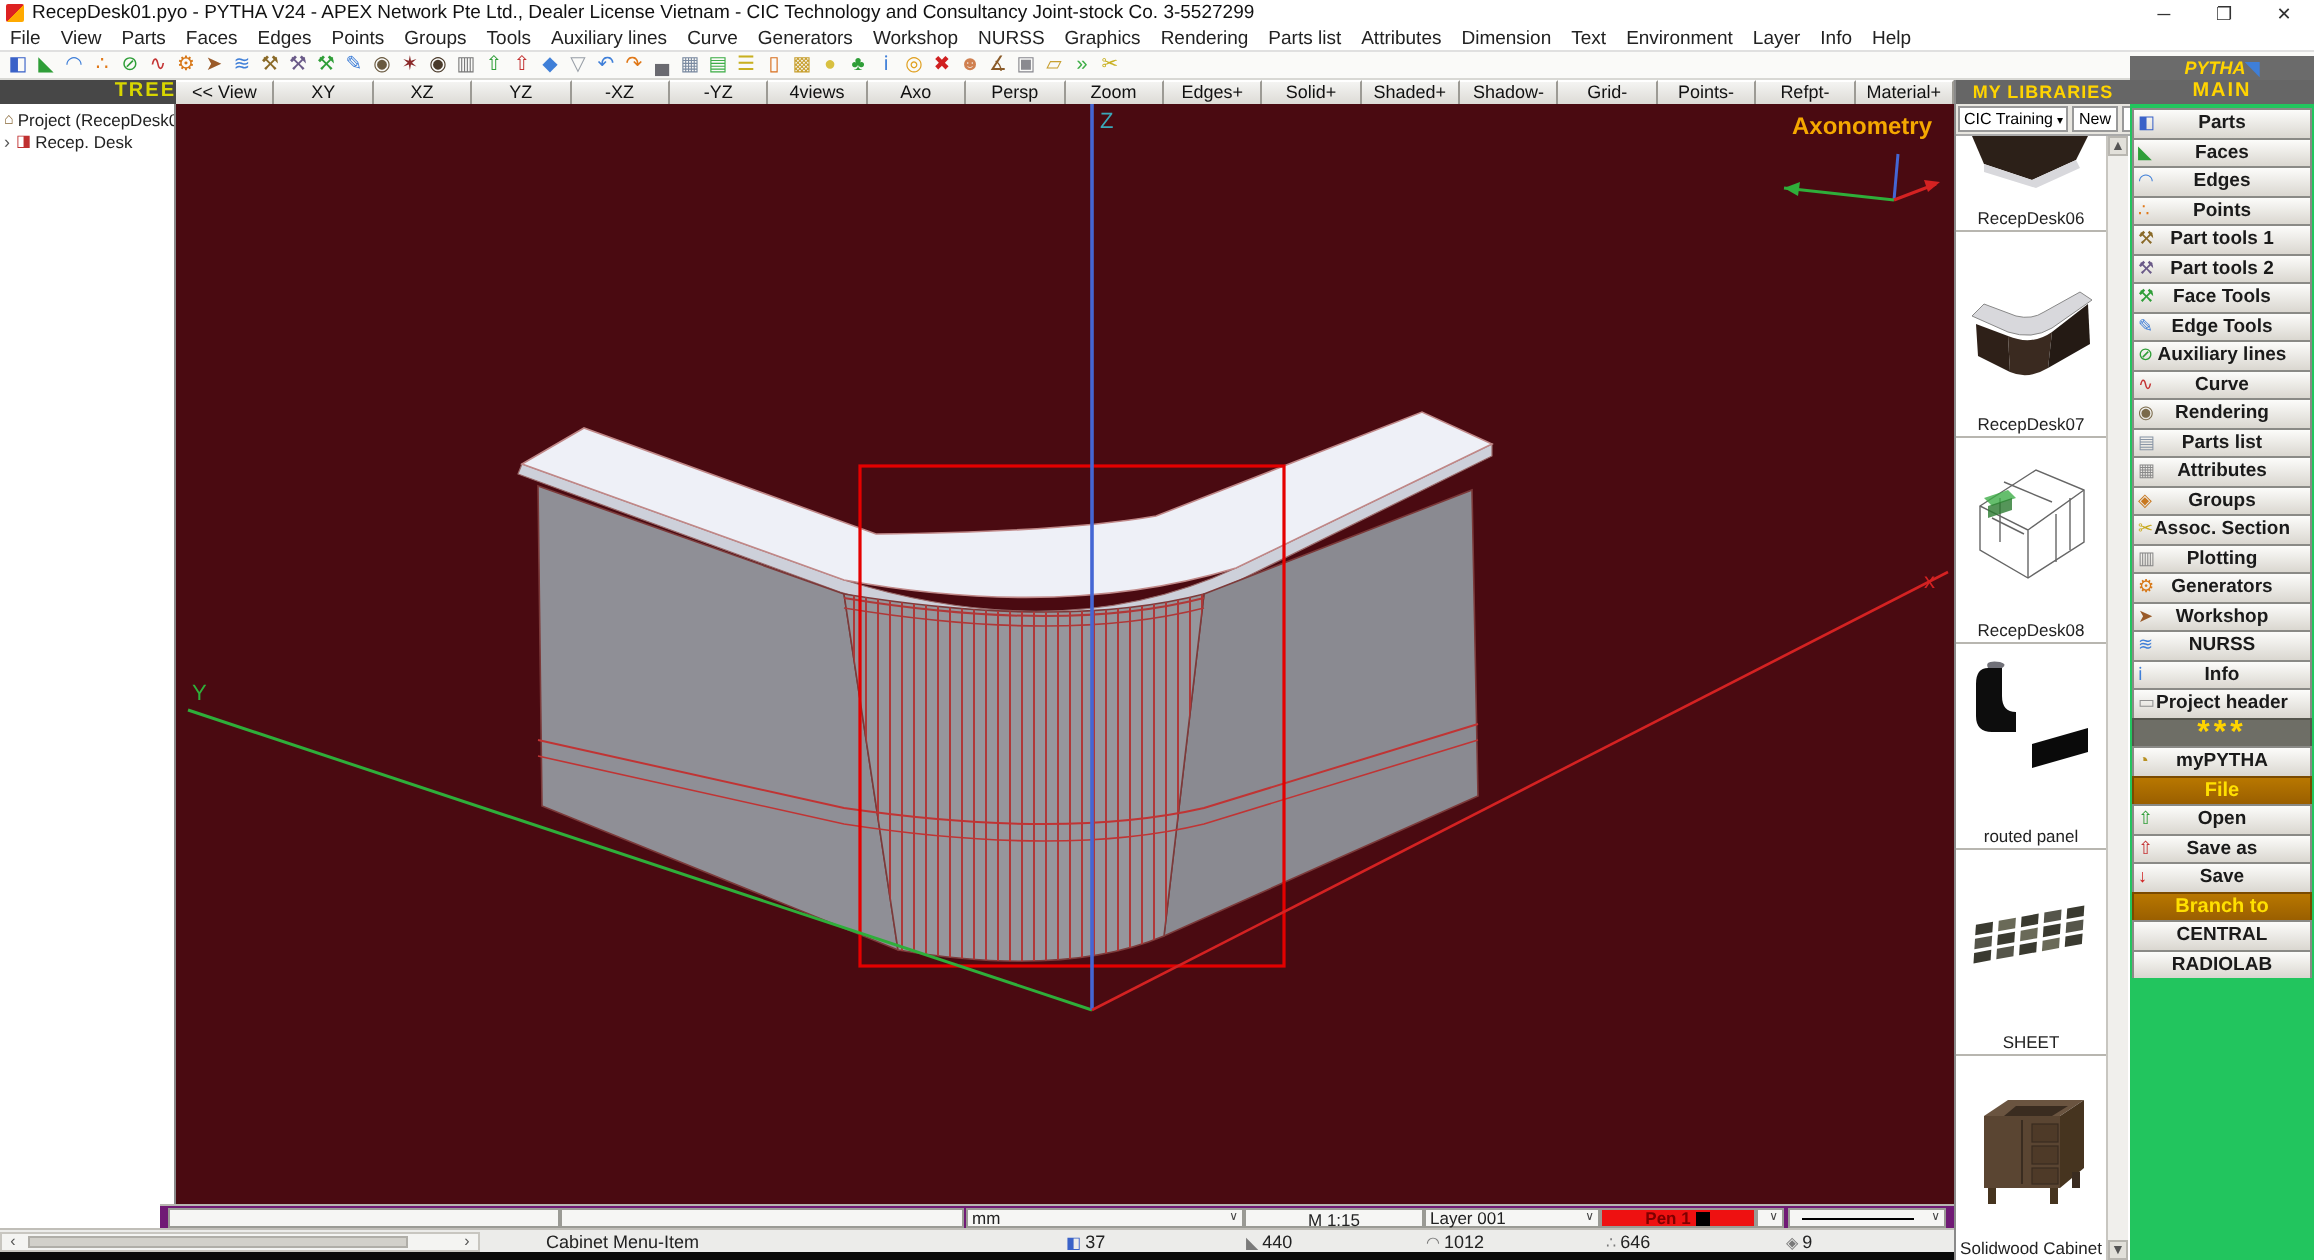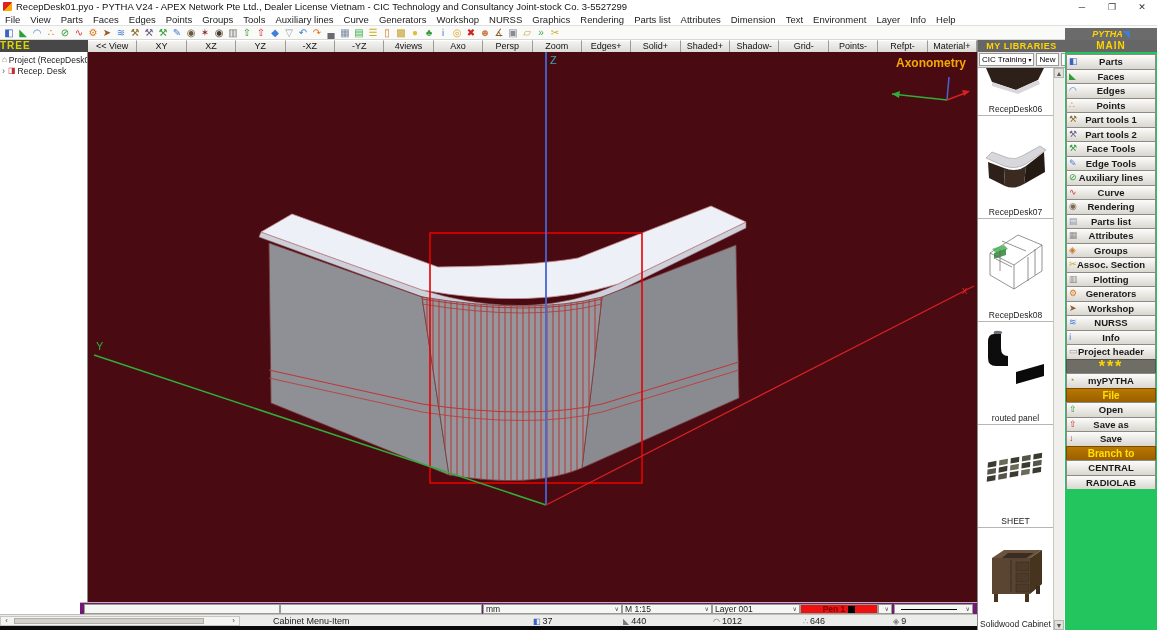--- a/index.html
+++ b/index.html
@@ -17,21 +17,21 @@
   
   #menubar { left:0; top:13px; width:1157px; height:13px; background:#fff; border-bottom:1px solid #e0e0e0; display:flex; align-items:center; font-size:9.5px; color:#222; }
   .menu-item { padding:0 5px; white-space:nowrap; }
 
   
   #toolbar { left:0; top:26px; width:1157px; height:14px; background:#fafaf8; border-bottom:1px solid #d8d8d4; display:flex; align-items:center; padding-left:2px; }
   .tbi { width:14px; height:13px; font-size:10px; line-height:13px; text-align:center; cursor:default; }
 
   
   #viewrow { left:0; top:40px; width:977px; height:12px; display:flex; }
-  #tree-header { width:88px; background:#474747; color:#d8d600; font-weight:bold; font-size:10px; text-align:left; line-height:12px; letter-spacing:1px; }
+  #tree-header { width:88px; background:#474747; color:#d8d600; font-weight:bold; font-size:10px; text-align:right; line-height:12px; letter-spacing:1px; }
   #viewbtns { flex:1; display:flex; }
   .vbtn { flex:1; background:linear-gradient(#f4f4f2,#dddbd6); border-right:1px solid #9c9a94; border-top:1px solid #fff; font-size:9px; line-height:11px; text-align:center; color:#111; white-space:nowrap; overflow:hidden; }
 
   
   #tree-panel { left:0; top:52px; width:88px; height:562px; background:#fff; border-right:1px solid #8a8a8a; font-size:8.5px; color:#222; padding-top:2px; }
   .tree-row { display:flex; align-items:center; height:11px; white-space:nowrap; overflow:hidden; padding-left:2px; }
   .tree-exp { width:6px; color:#555; font-size:9px; }
   .tree-ico { margin-right:2px; font-size:8px; }
 
   
@@ -250,21 +250,21 @@
     </svg>
   </div>
 
   <div id="status1" class="abs">
     <div class="sfield" style="left:4px; width:196px;"></div>
     <div class="sfield" style="left:200px; width:202px;"></div>
     <div class="sfield" style="left:403px; width:139px;">
       <span>mm</span>
         <span class="caret">∨</span>
     </div>
-    <div class="sfield" style="left:542px; width:90px;">
+    <div class="sfield" style="left:542px; width:90px;flex-direction:column;">
       <span>M 1:15</span>
         <span class="caret">∨</span>
     </div>
     <div class="sfield" style="left:632px; width:88px;">
       <span>Layer 001</span>
         <span class="caret">∨</span>
     </div>
     <div class="sfield" id="pen-field" style="left:720px; width:78px;">
       <span>Pen 1</span>
         <span id="pen-swatch"></span>

